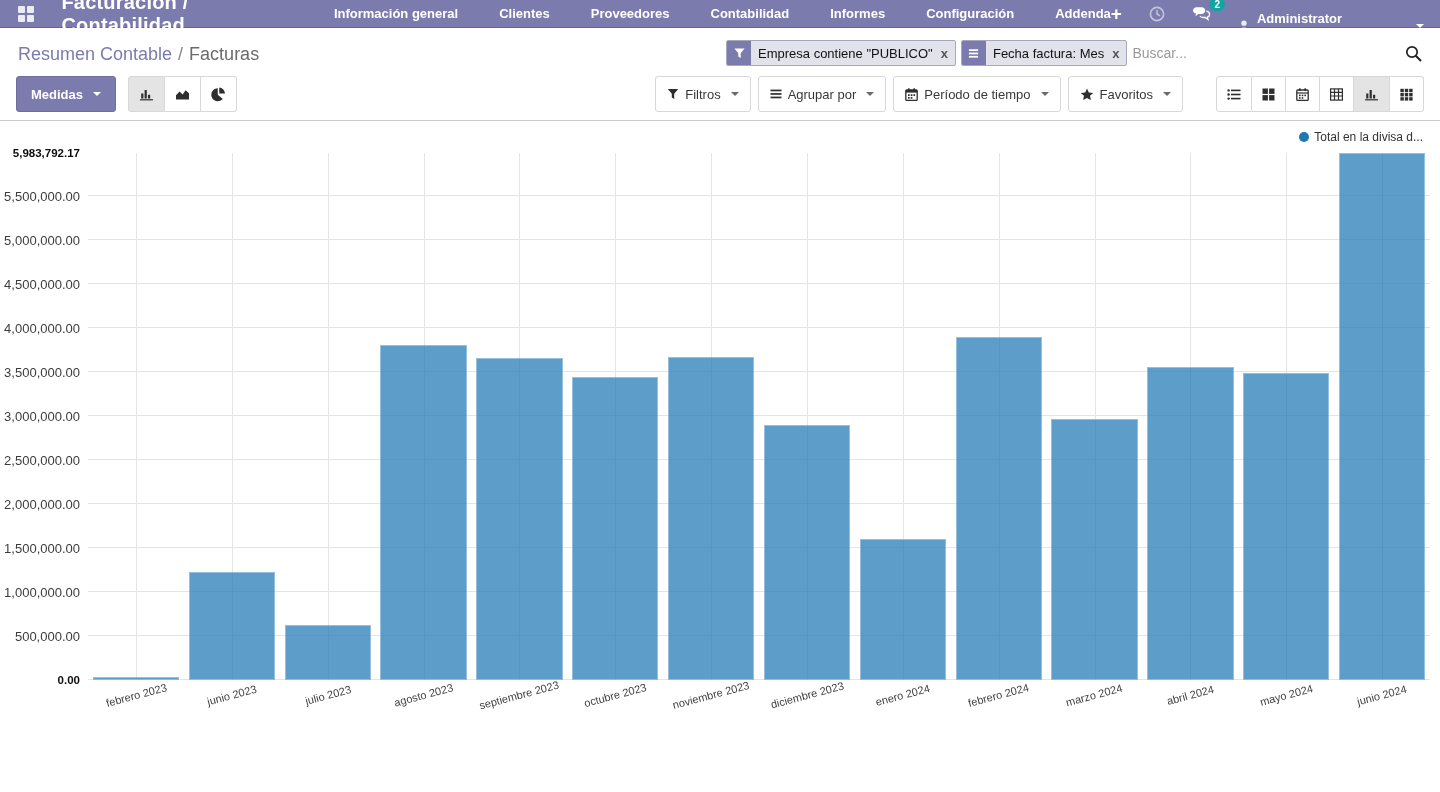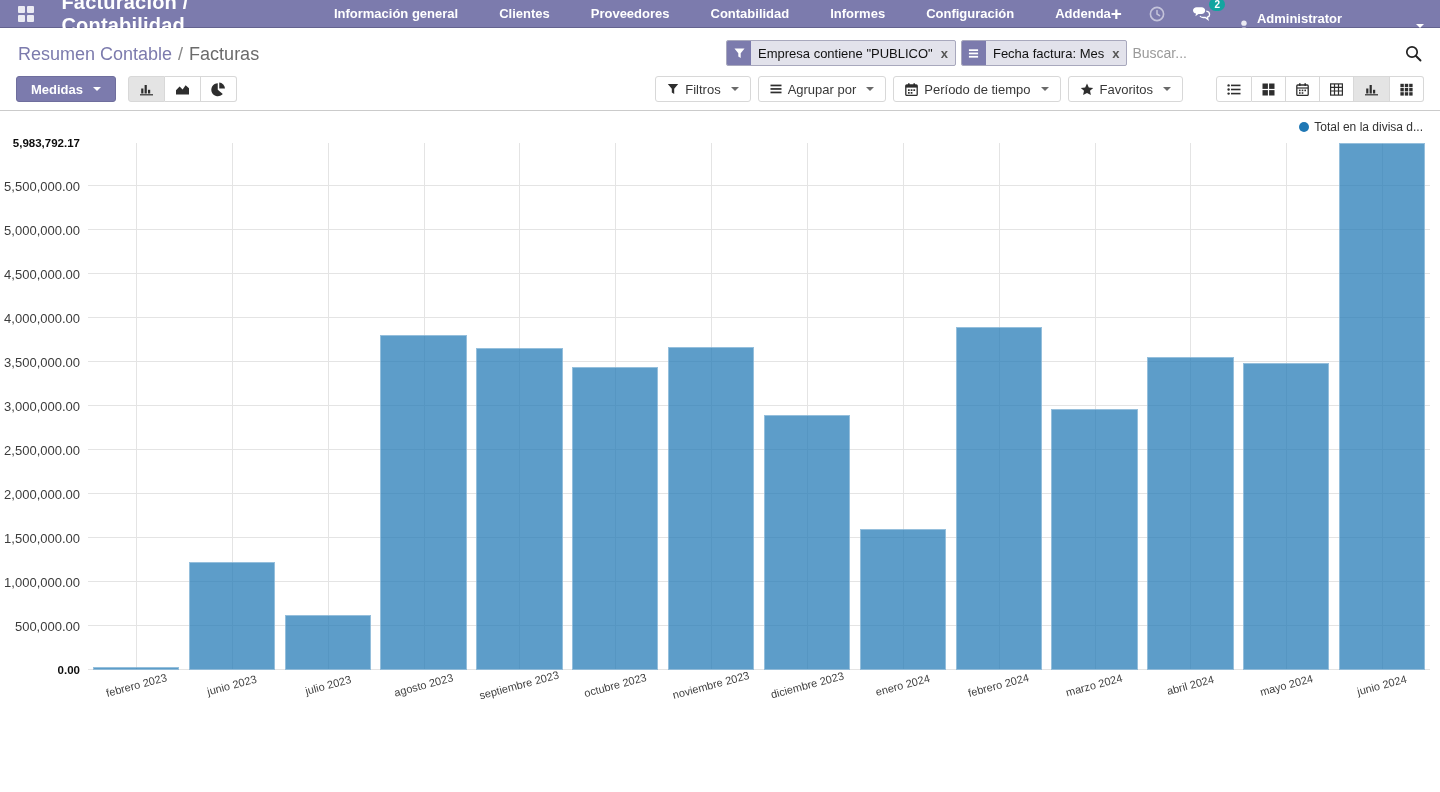--- a/index.html
+++ b/index.html
@@ -38,21 +38,21 @@
   .facet-label { display:flex; align-items:center; padding:0 7px; font-size:13px; color:#111; white-space:nowrap; }
   .facet-x { display:flex; align-items:center; padding:0 7px 0 1px; color:#555; font-size:13px;
              font-weight:bold; cursor:pointer; }
   .search-input { flex:1; border:none; outline:none; font-size:14px; color:#444;
                   font-family:"Liberation Sans","DejaVu Sans",sans-serif; min-width:60px; }
   .search-input::placeholder { color:#9a9a9a; }
   .mag { flex-shrink:0; cursor:pointer; display:flex; align-items:center; }
 
   .cp-row2 { display:flex; align-items:flex-start; justify-content:space-between; margin-top:6px; }
   .btn { display:inline-flex; align-items:center; gap:6px; font-size:13px; color:#383838;
-         background:#fff; border:1px solid #d8d8d8; border-radius:3px; height:26px;
+         background:#fff; border:1px solid #d8d8d8; border-radius:3px; height:36px;
          padding:0 11px; cursor:pointer; white-space:nowrap; }
   .btn .caret { border-top-color:#6a6a6a; }
   .btn-primary { background:#7c7bad; border-color:#6f6e9d; color:#fff; font-weight:bold; padding:0 14px; }
   .btn-primary .caret { border-top-color:#fff; }
   .btn-group { display:inline-flex; }
   .btn-group .btn { border-radius:0; border-left-width:0; padding:0 10px; }
   .btn-group .btn:first-child { border-radius:3px 0 0 3px; border-left-width:1px; }
   .btn-group .btn:last-child { border-radius:0 3px 3px 0; }
   .btn.active { background:#e4e4e4; }
   .left-tools { display:flex; gap:12px; }

